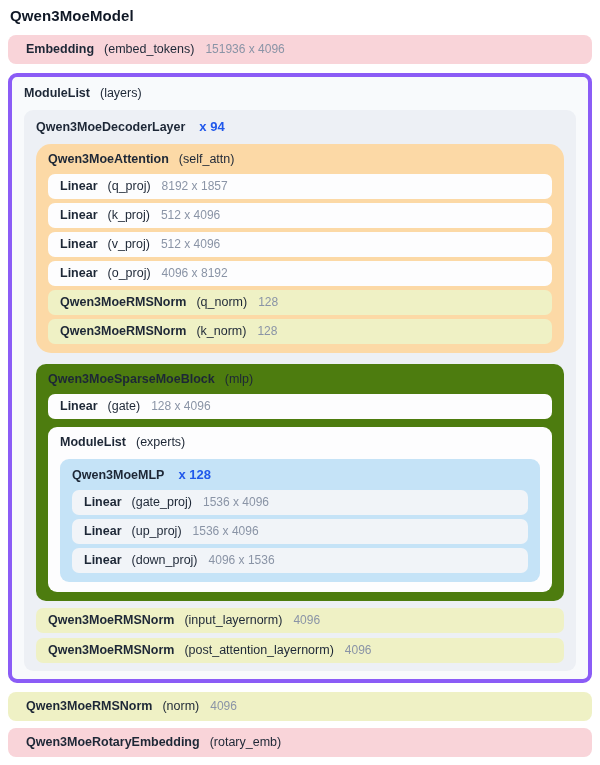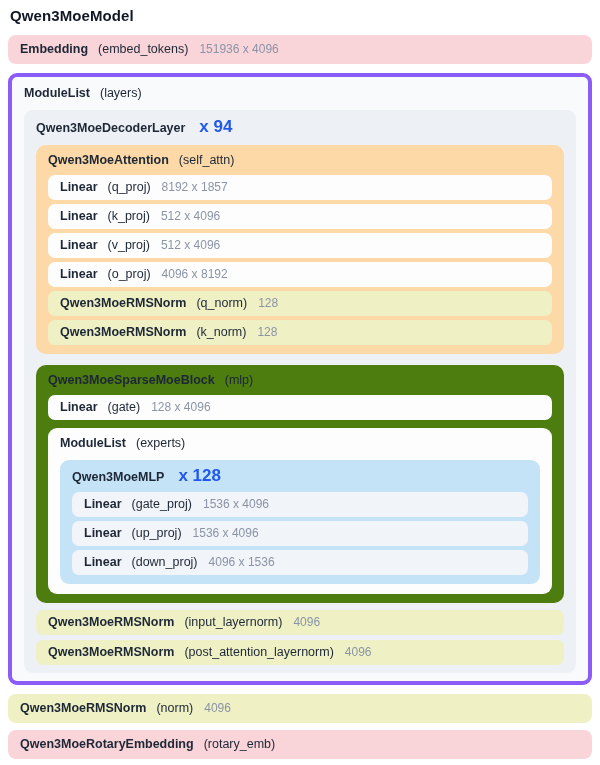--- a/index.html
+++ b/index.html
@@ -11,35 +11,35 @@
   }
   .title {
     font-size: 15px; line-height: 18px; font-weight: 700;
     color: #101826; margin: 2px 0 10px 2px; letter-spacing: .1px;
   }
   
   .lbl { display: flex; align-items: baseline; min-width: 0; }
   .nm  { font-size: 12.5px; line-height: 17px; font-weight: 700; color: #1d2736; white-space: nowrap; }
   .pm  { font-size: 12.5px; line-height: 17px; font-weight: 400; color: #1d2736; margin-left: 10px; white-space: nowrap; }
   .dm  { font-size: 12px;   line-height: 17px; font-weight: 400; color: #8a94a6; margin-left: 11px; white-space: nowrap; }
-  .rep { font-size: 17px; line-height: 17px; font-weight: 700; color: #2158eb; margin-left: 14px; white-space: nowrap; }
+  .rep { font-size: 13px; line-height: 17px; font-weight: 700; color: #2158eb; margin-left: 14px; white-space: nowrap; }
 
   
   .row  { border-radius: 7px; padding: 4px 12px; }
-  .row1 { border-radius: 8px; padding: 6px 12px; }
+  .row1 { border-radius: 8px; padding: 6px 18px; }
 
   .c-pink   { background: #f9d4d9; }
   .c-yellow { background: #eff1c5; }
   .c-white  { background: #fdfdfe; }
   .c-mlprow { background: #f1f4f8; }
 
   
   .layers  { background: #f8fafc; border: 4px solid #8b5cf6; border-radius: 9px;  padding: 8px 12px 8px;  margin-top: 9px; }
   .decoder { background: #edf0f5; border-radius: 9px;  padding: 8px 12px 8px;  margin-top: 8px; }
-  .attn    { background: #fcd9a6; border-radius: 10px; padding: 7px 12px 9px;  margin-top: 8px; }
+  .attn    { background: #fcd9a6; border-radius: 15px; padding: 7px 12px 9px;  margin-top: 8px; }
   .sparse  { background: #4d7c0f; border-radius: 10px; padding: 7px 12px 9px;  margin-top: 11px; }
   .experts { background: #fdfdfe; border-radius: 9px;  padding: 7px 12px 10px; margin-top: 8px; }
   .mlpbox  { background: #c5e3f7; border-radius: 9px;  padding: 7px 12px 9px;  margin-top: 8px; }
 
   .rows { margin-top: 6px; }
   .rows > .row + .row { margin-top: 4px; }
   .mt5 { margin-top: 5px; } .mt6 { margin-top: 6px; } .mt7 { margin-top: 7px; } .mt9 { margin-top: 9px; }
 </style>
 </head>
 <body>

